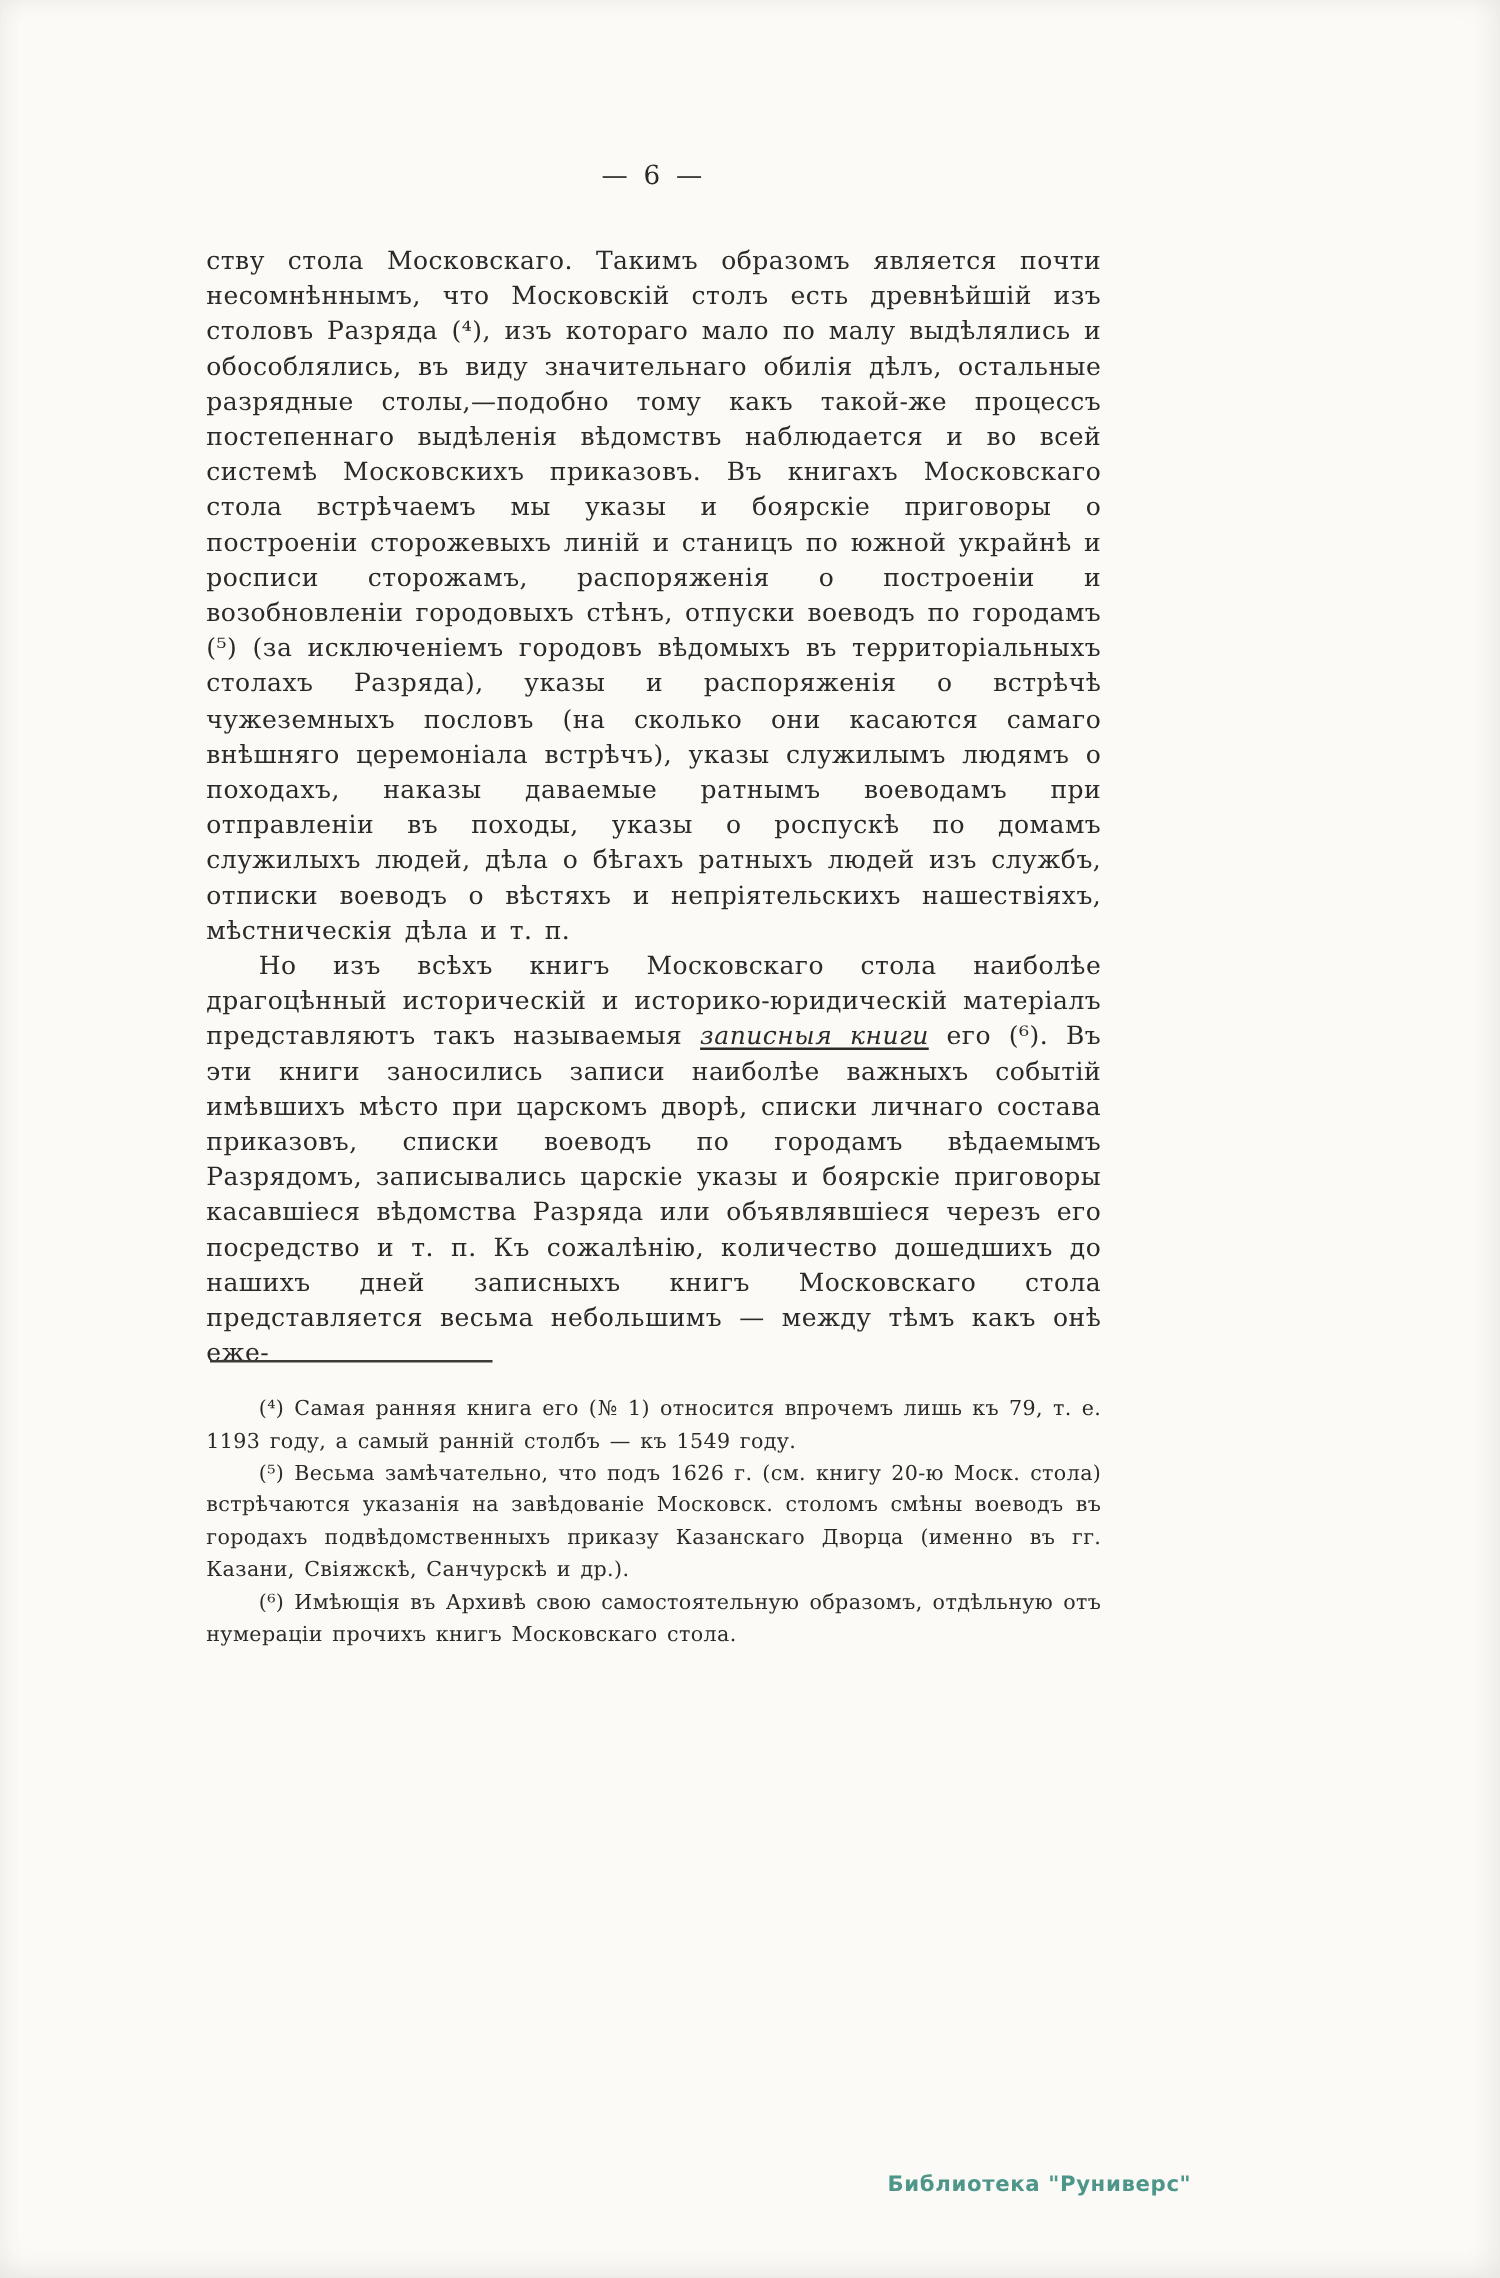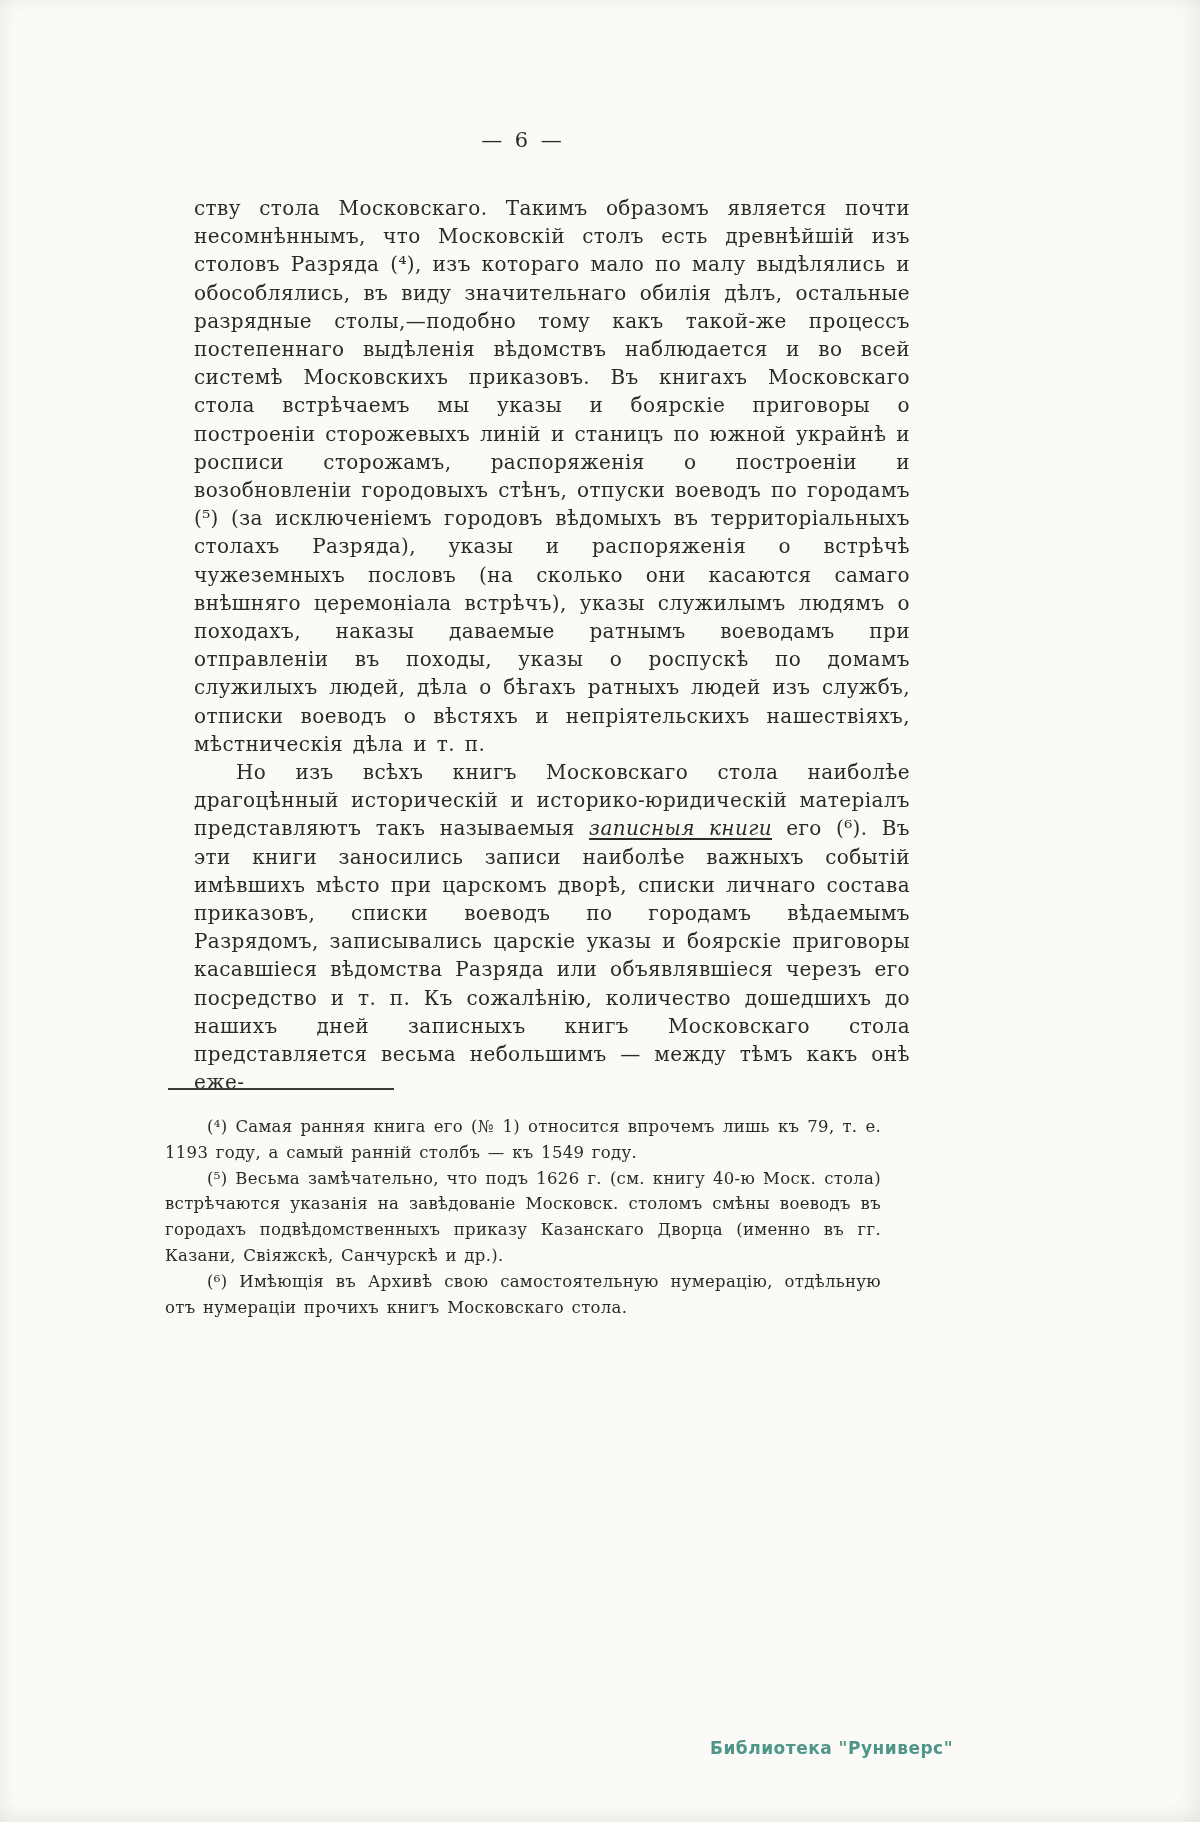--- a/index.html
+++ b/index.html
@@ -32,21 +32,20 @@
   .text-block {
     position: absolute;
     top: 194px;
     left: 165px;
     width: 716px;
     font-size: 20px;
     line-height: 28.2px;
     text-align: justify;
     letter-spacing: 0.4px;
     word-spacing: 3px;
-    margin-left: 29px;
   }
   .para {
     margin: 0;
   }
   .para.indented {
     text-indent: 42px;
   }
   .emph {
     font-style: italic;
     text-decoration: underline;
@@ -95,19 +94,19 @@
 
   <div class="text-block">
     <p class="para">ству стола Московскаго. Такимъ образомъ является почти несомнѣннымъ, что Московскій столъ есть древнѣйшій изъ столовъ Разряда (⁴), изъ котораго мало по малу выдѣлялись и обособлялись, въ виду значительнаго обилія дѣлъ, остальные разрядные столы,—подобно тому какъ такой-же процессъ постепеннаго выдѣленія вѣдомствъ наблюдается и во всей системѣ Московскихъ приказовъ. Въ книгахъ Московскаго стола встрѣчаемъ мы указы и боярскіе приговоры о построеніи сторожевыхъ линій и станицъ по южной украйнѣ и росписи сторожамъ, распоряженія о построеніи и возобновленіи городовыхъ стѣнъ, отпуски воеводъ по городамъ (⁵) (за исключеніемъ городовъ вѣдомыхъ въ территоріальныхъ столахъ Разряда), указы и распоряженія о встрѣчѣ чужеземныхъ пословъ (на сколько они касаются самаго внѣшняго церемоніала встрѣчъ), указы служилымъ людямъ о походахъ, наказы даваемые ратнымъ воеводамъ при отправленіи въ походы, указы о роспускѣ по домамъ служилыхъ людей, дѣла о бѣгахъ ратныхъ людей изъ службъ, отписки воеводъ о вѣстяхъ и непріятельскихъ нашествіяхъ, мѣстническія дѣла и т. п.</p>
     <p class="para indented"><span>Но изъ всѣхъ книгъ Московскаго стола наиболѣе драгоцѣнный историческій и историко-юридическій матеріалъ представляютъ такъ называемыя </span><span class="emph">записныя книги</span><span> его (⁶). Въ эти книги заносились записи наиболѣе важныхъ событій имѣвшихъ мѣсто при царскомъ дворѣ, списки личнаго состава приказовъ, списки воеводъ по городамъ вѣдаемымъ Разрядомъ, записывались царскіе указы и боярскіе приговоры касавшіеся вѣдомства Разряда или объявлявшіеся черезъ его посредство и т. п. Къ сожалѣнію, количество дошедшихъ до нашихъ дней записныхъ книгъ Московскаго стола представляется весьма небольшимъ — между тѣмъ какъ онѣ еже-</span></p>
   </div>
 
   <div class="footnote-rule"></div>
 
   <div class="footnotes">
     <p class="fn">(⁴) Самая ранняя книга его (№ 1) относится впрочемъ лишь къ 79, т. е. 1193 году, а самый ранній столбъ — къ 1549 году.</p>
-    <p class="fn">(⁵) Весьма замѣчательно, что подъ 1626 г. (см. книгу 40-ю Моск. стола) встрѣчаются указанія на завѣдованіе Московск. столомъ смѣны воеводъ въ городахъ подвѣдомственныхъ приказу Казанскаго Дворца (именно въ гг. Казани, Свіяжскѣ, Санчурскѣ и др.).</p>
-    <p class="fn">(⁶) Имѣющія въ Архивѣ свою самостоятельную нумерацію, отдѣльную отъ нумераціи прочихъ книгъ Московскаго стола.</p>
+    <p class="fn">(⁵) Весьма замѣчательно, что подъ 1626 г. (см. книгу 20-ю Моск. стола) встрѣчаются указанія на завѣдованіе Московск. столомъ смѣны воеводъ въ городахъ подвѣдомственныхъ приказу Казанскаго Дворца (именно въ гг. Казани, Свіяжскѣ, Санчурскѣ и др.).</p>
+    <p class="fn">(⁶) Имѣющія въ Архивѣ свою самостоятельную образомъ, отдѣльную отъ нумераціи прочихъ книгъ Московскаго стола.</p>
   </div>
 
   <div class="watermark">Библиотека "Руниверс"</div>
 
 </div>
 
 </body></html>

